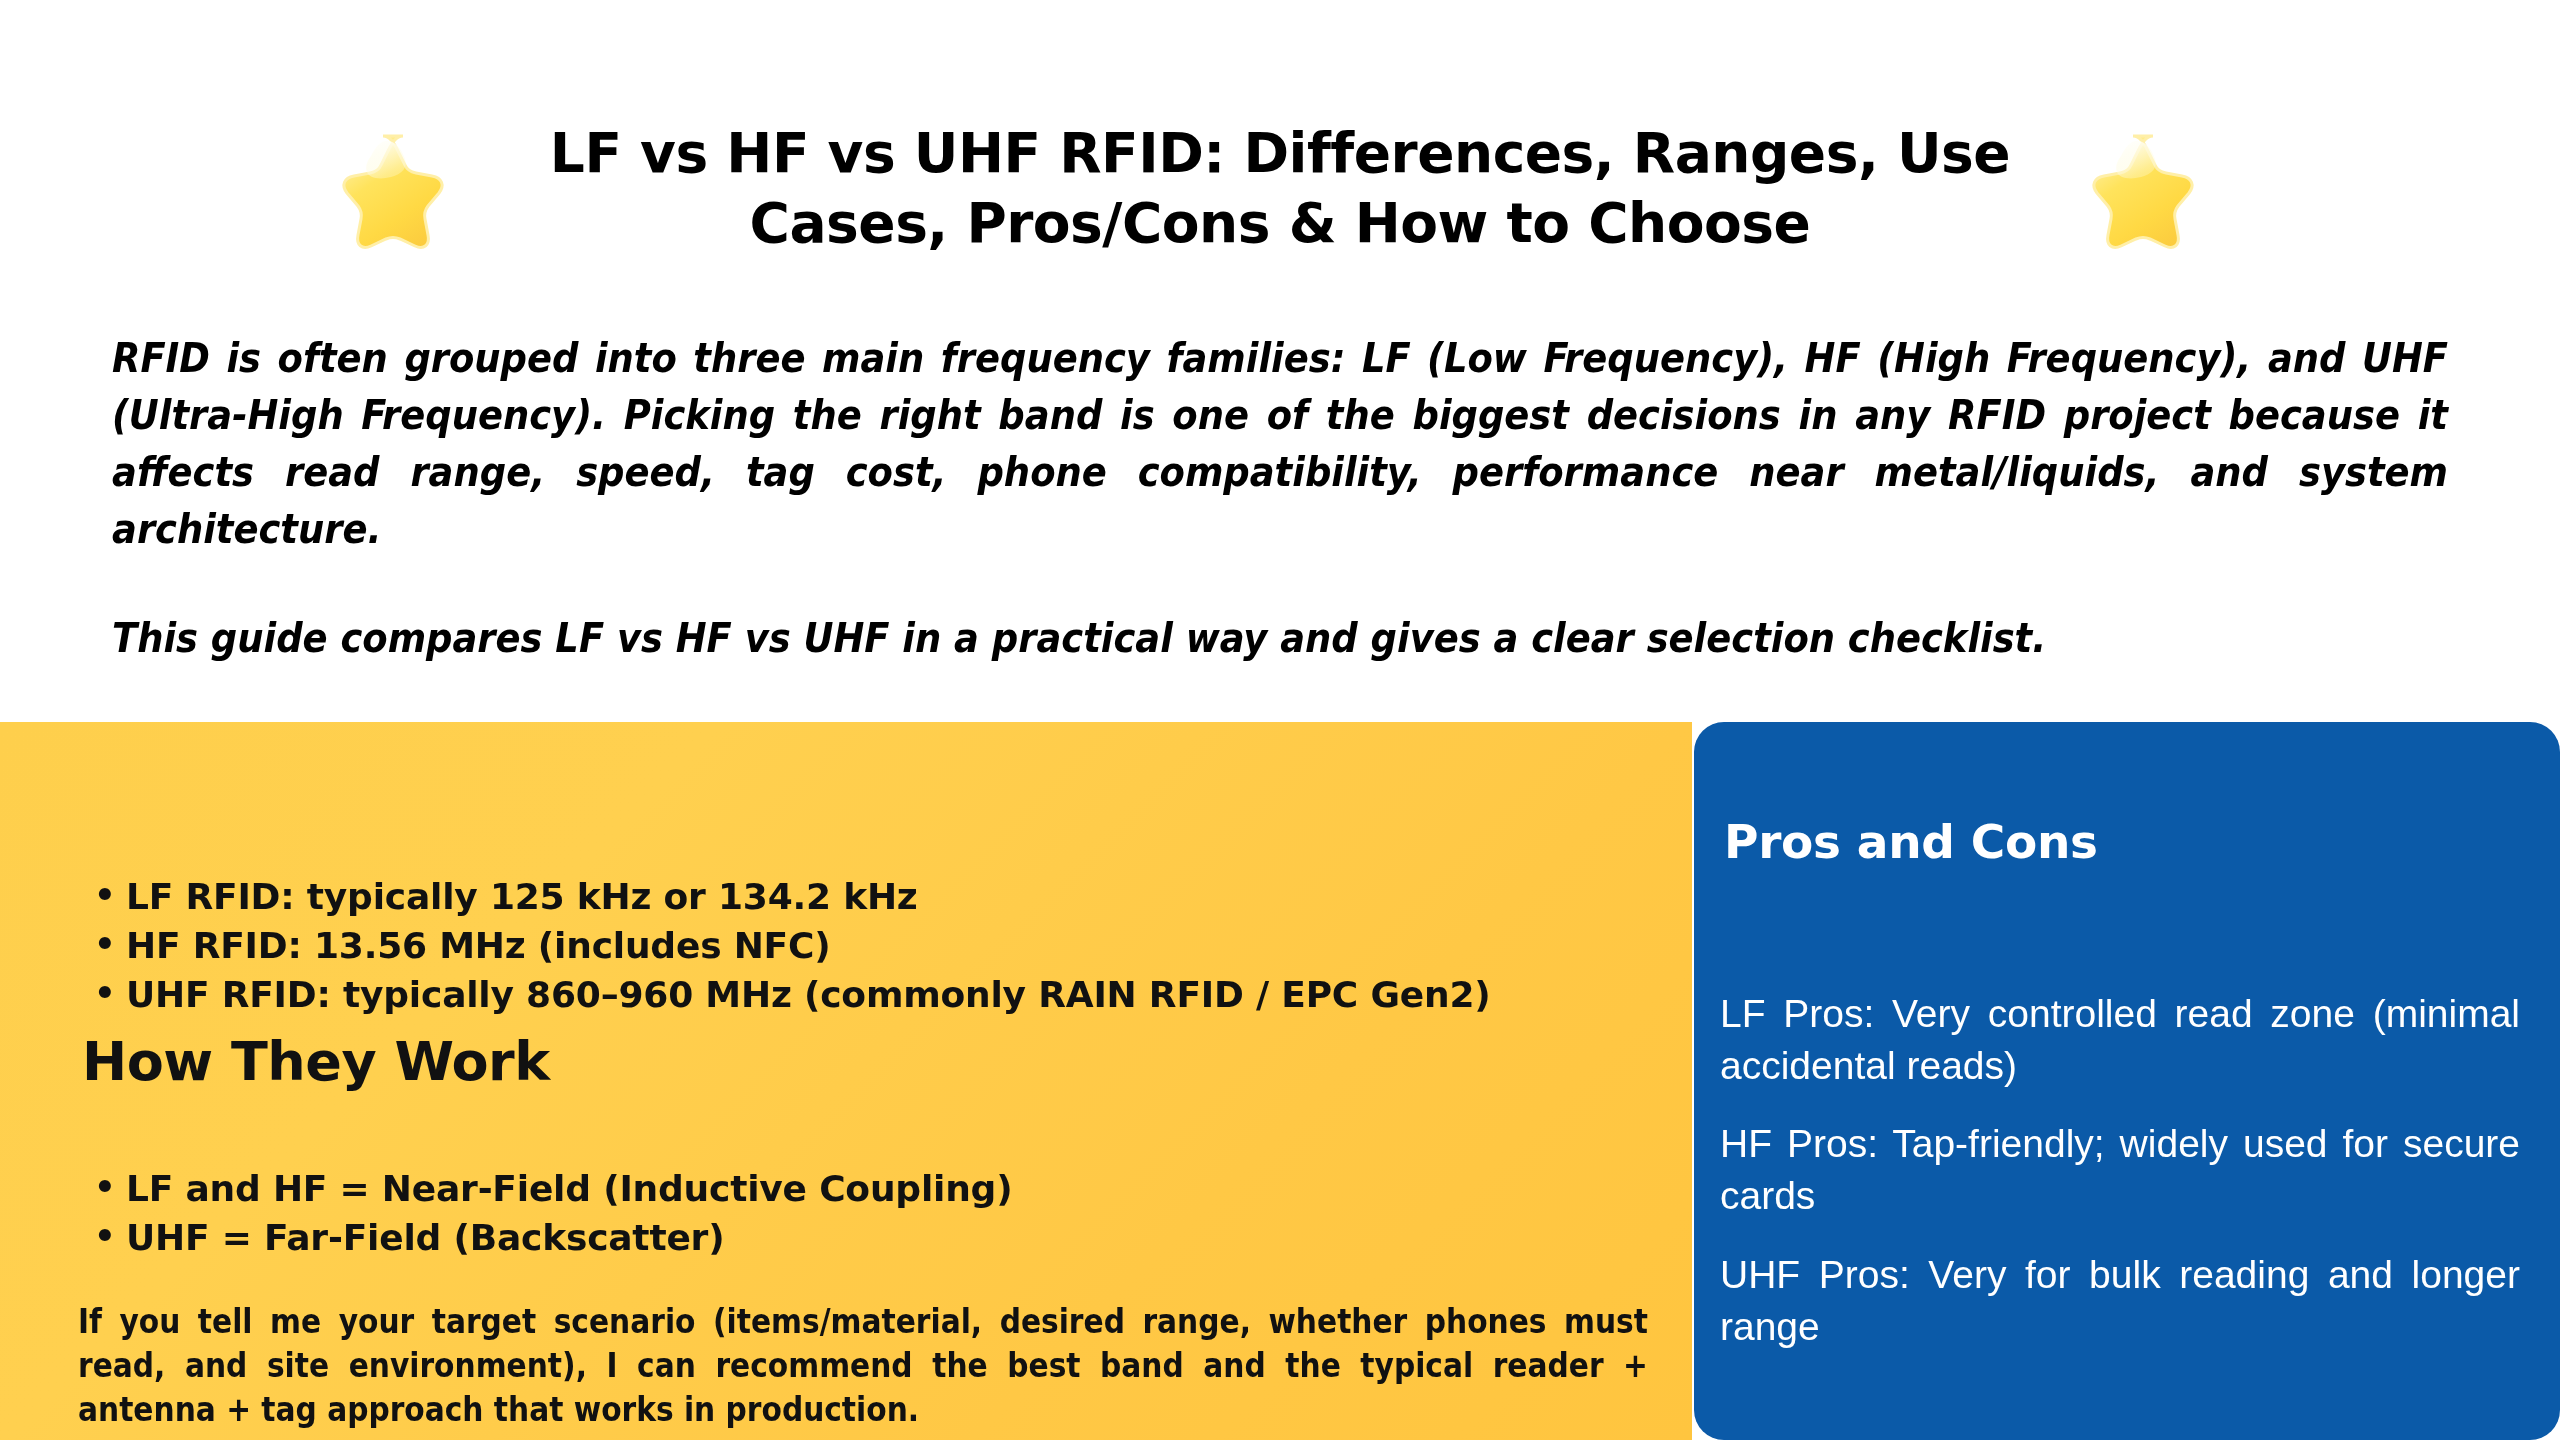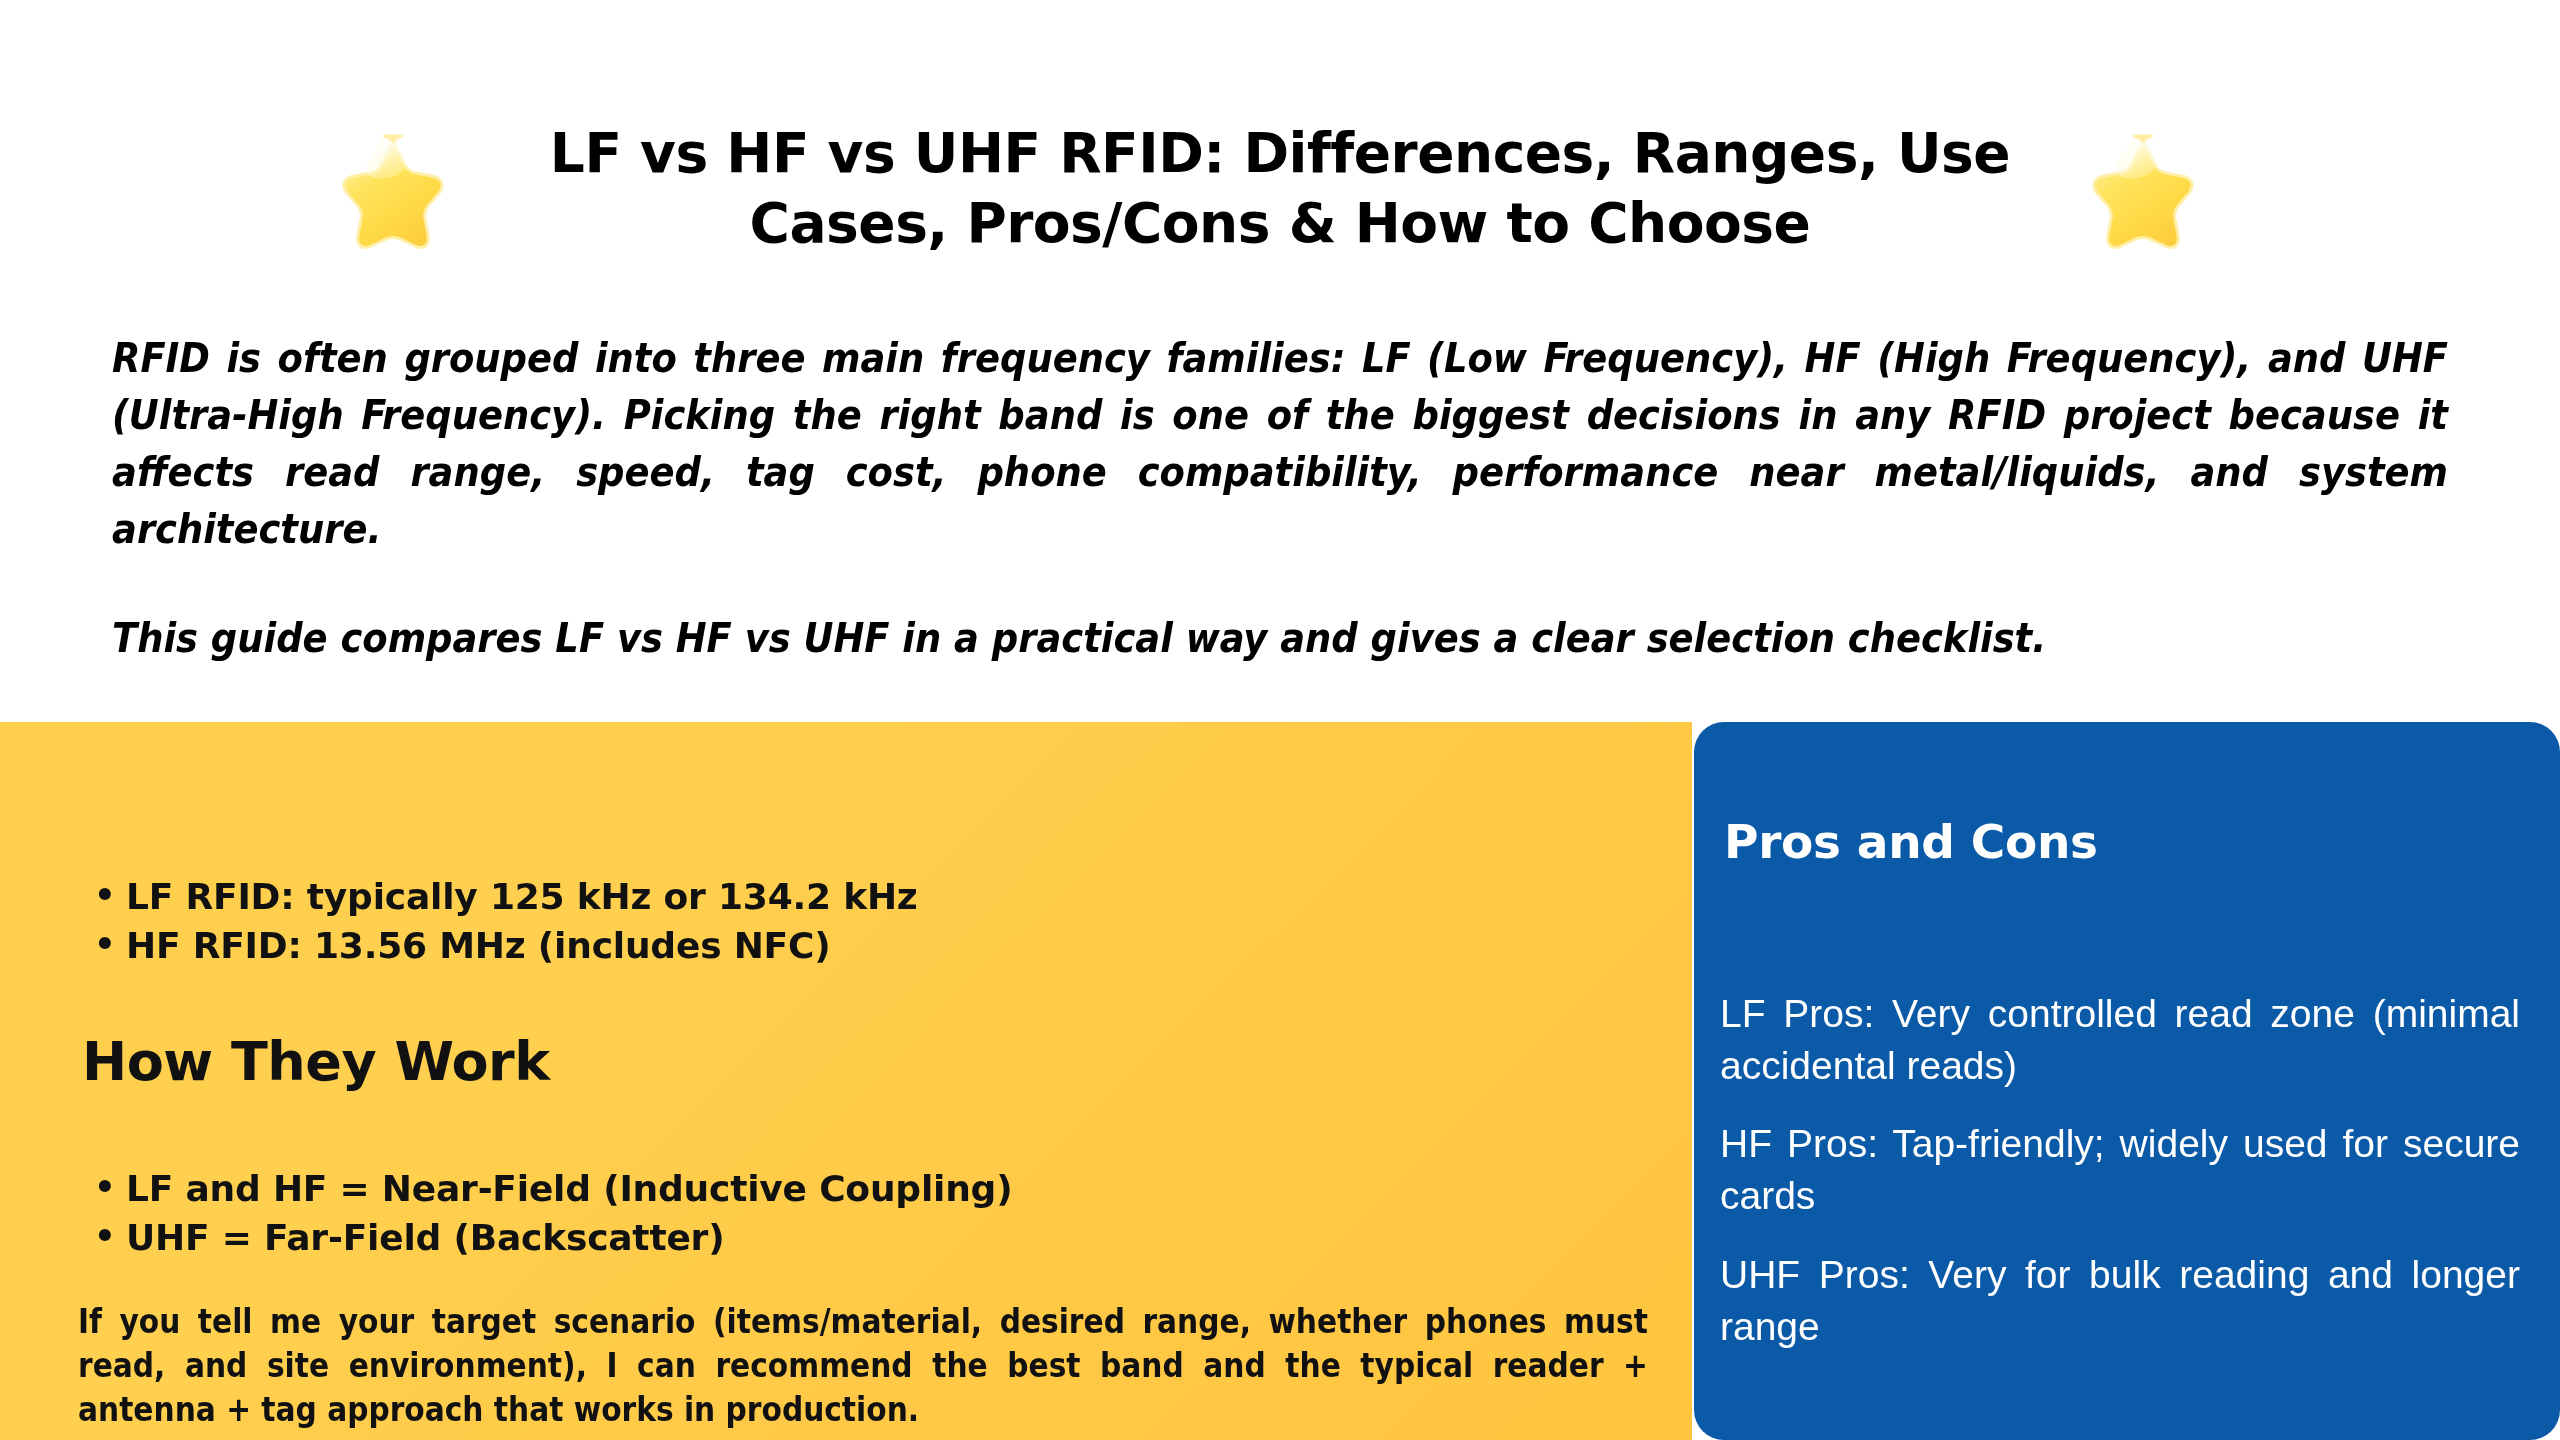--- a/index.html
+++ b/index.html
@@ -251,20 +251,21 @@
       <p class="last-line">This guide compares LF vs HF vs UHF in a practical way and gives a clear selection checklist.</p>
     </div>
   </div>
 
   <div id="yellow-panel"></div>
 
 
   <ul class="ylist" id="defs-list" style="z-index:3;">
     <li>LF RFID: typically 125 kHz or 134.2 kHz</li>
     <li>HF RFID: 13.56 MHz (includes NFC)</li>
+    <li>UHF RFID: typically 860–960 MHz (commonly RAIN RFID / EPC Gen2)</li>
   </ul>
 
   <h2 class="yellow-h" id="how-title" style="z-index:3;">How They Work</h2>
 
   <ul class="ylist" id="work-list" style="z-index:3;">
     <li>LF and HF = Near-Field (Inductive Coupling)</li>
     <li>UHF = Far-Field (Backscatter)</li>
   </ul>
 
   <div id="closing-note" style="z-index:3;">

